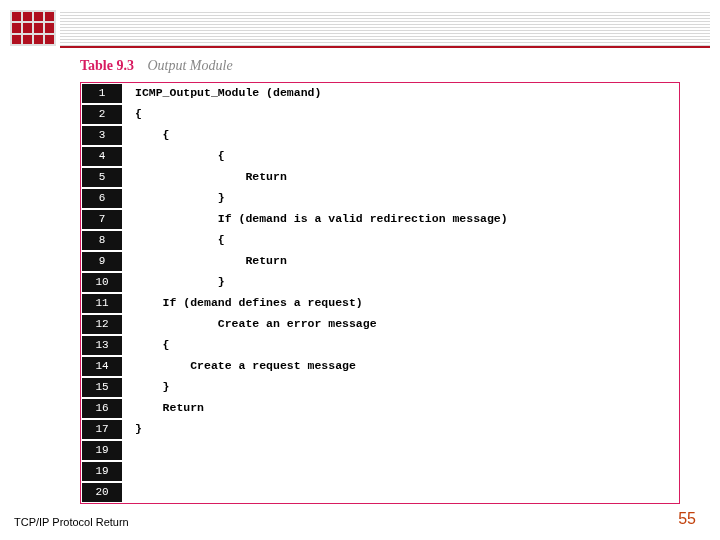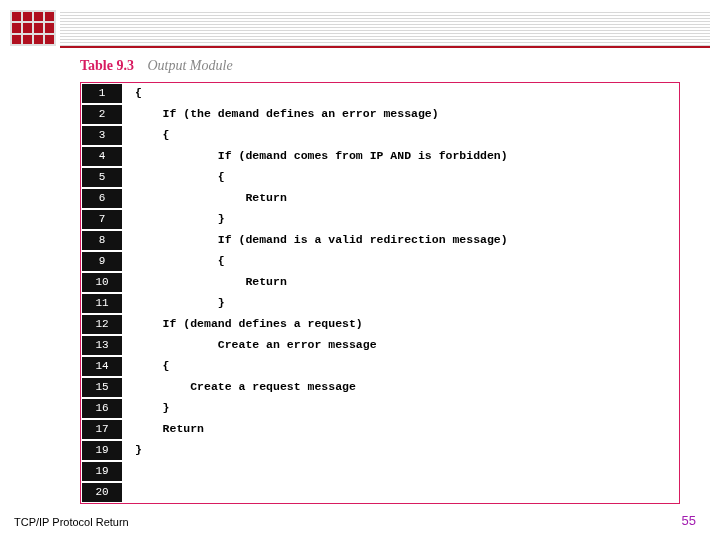--- a/index.html
+++ b/index.html
@@ -101,22 +101,22 @@
     position: absolute;
     bottom: 12px;
     left: 14px;
     font-size: 11px;
     color: #000;
   }
   .footer-right {
     position: absolute;
     bottom: 12px;
     right: 24px;
-    font-size: 13px;
-    color: #a21caf;
+    font-size: 16px;
+    color: #c2410c;
   }
 </style>
 </head>
 <body>
 
 <div class="logo">
   <div class="logo-cell"></div>
     <div class="logo-cell"></div>
     <div class="logo-cell"></div>
     <div class="logo-cell"></div>
@@ -154,24 +154,23 @@
         <div class="ln">13</div>
         <div class="ln">14</div>
         <div class="ln">15</div>
         <div class="ln">16</div>
         <div class="ln">17</div>
         <div class="ln">19</div>
         <div class="ln">19</div>
         <div class="ln">20</div>
       </div>
     <div class="code-lines" id="code-lines">
+        <div class="cl">ICMP_Output_Module (demand)</div>
         <div class="cl">{</div>
-        <div class="cl">    If (the demand defines an error message)</div>
         <div class="cl">    {</div>
-        <div class="cl">            If (demand comes from IP AND is forbidden)</div>
         <div class="cl">            {</div>
         <div class="cl">                Return</div>
         <div class="cl">            }</div>
         <div class="cl">            If (demand is a valid redirection message)</div>
         <div class="cl">            {</div>
         <div class="cl">                Return</div>
         <div class="cl">            }</div>
         <div class="cl">    If (demand defines a request)</div>
         <div class="cl">            Create an error message</div>
         <div class="cl">    {</div>

